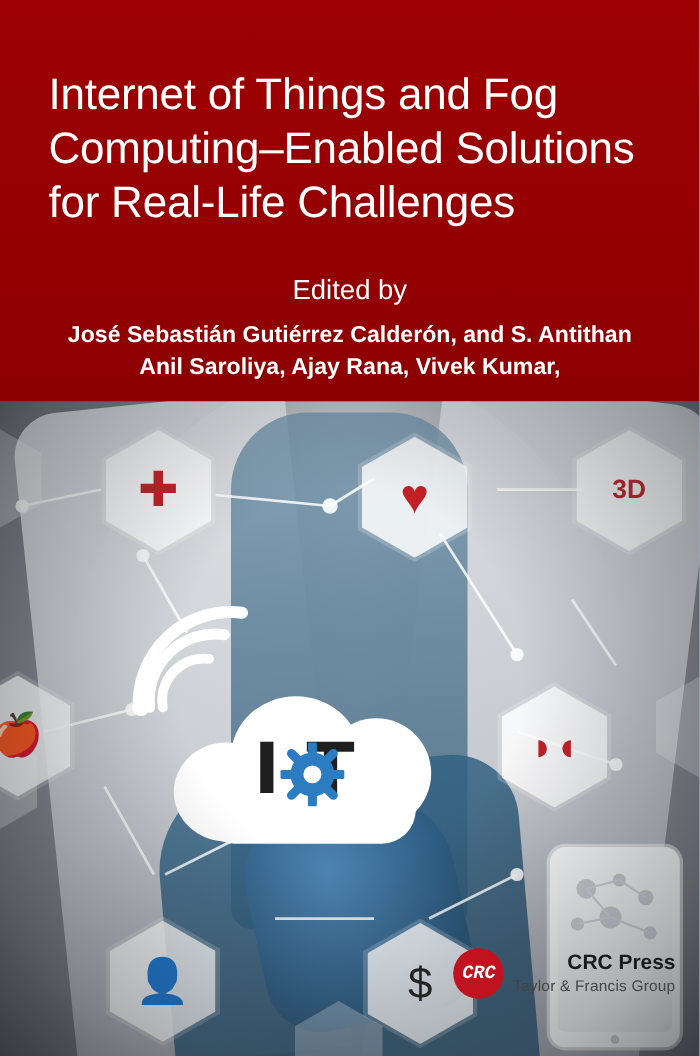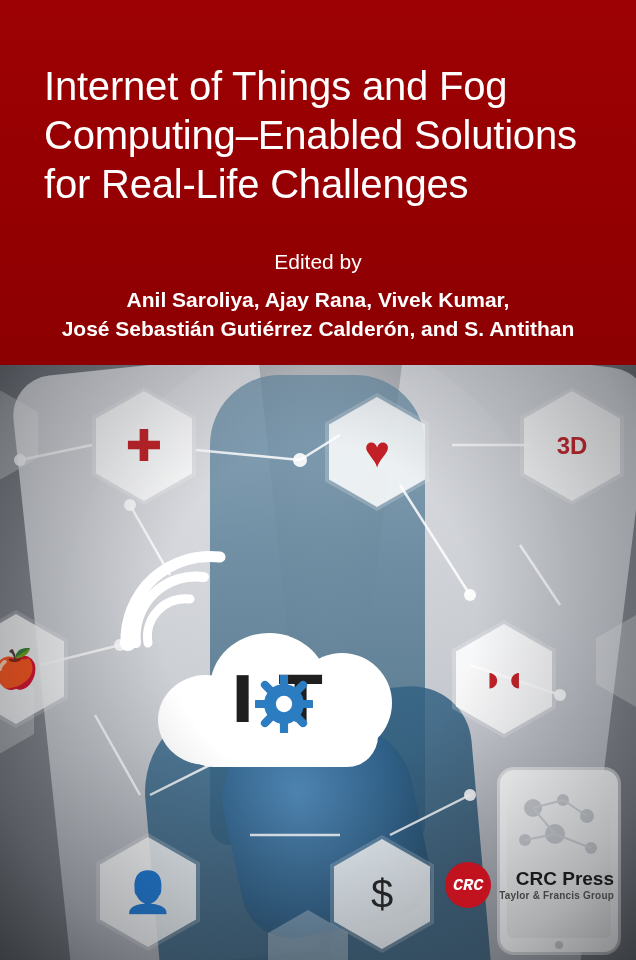--- a/index.html
+++ b/index.html
@@ -33,21 +33,21 @@
     color: #ffffff;
     font-size: 40px;
     line-height: 1.22;
     font-weight: normal;
     letter-spacing: -0.2px;
     margin: 0;
     text-align: left;
   }
   .edited-by {
     color: #ffffff;
-    font-size: 21px;
+    font-size: 25px;
     text-align: center;
     margin-top: 42px;
     font-weight: normal;
   }
   .editors {
     color: #ffffff;
     font-size: 21px;
     font-weight: bold;
     text-align: center;
     line-height: 1.35;
@@ -263,44 +263,43 @@
     font-family: Liberation Mono, monospace;
   }
   .crc-text .name {
     font-size: 19px;
     font-weight: bold;
     color: #1a1a1a;
     line-height: 1.05;
     text-align: right;
   }
   .crc-text .sub {
-    font-size: 10px;
+    font-size: 14px;
     color: #444;
     letter-spacing: 0.2px;
     margin-top: 2px;
-    font-weight: bold;
   }
   .edge-hex {
     position: absolute;
     width: 80px; height: 92px;
     clip-path: polygon(50% 0%, 100% 25%, 100% 75%, 50% 100%, 0% 75%, 0% 25%);
     background: rgba(255,255,255,0.30);
   }
 </style>
 </head>
 <body>
 
 <div class="cover">
 
   <div class="title-band">
     <div class="book-title">Internet of Things and Fog Computing–Enabled Solutions for Real-Life Challenges</div>
     <div class="edited-by">Edited by</div>
     <div class="editors">
+      <div>José Sebastián Gutiérrez Calderón, and S. Antithan</div>
       <div>Anil Saroliya, Ajay Rana, Vivek Kumar,</div>
-      <div>José Sebastián Gutiérrez Calderón, and S. Antithan</div>
     </div>
   </div>
 
   <div class="photo">
     <div class="torso"></div>
     <div class="coat-left"></div>
     <div class="coat-right"></div>
     <div class="scrub-center"></div>
     <div class="arm-lower"></div>
     <div class="glove"></div>

